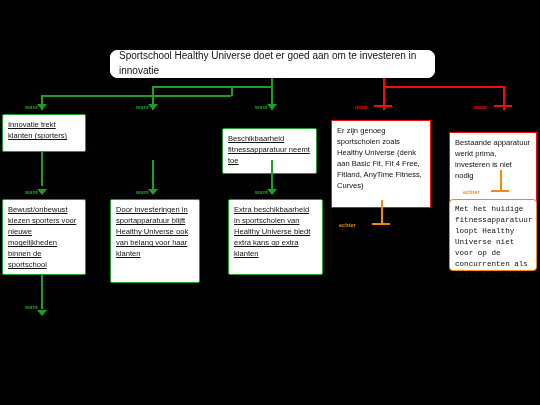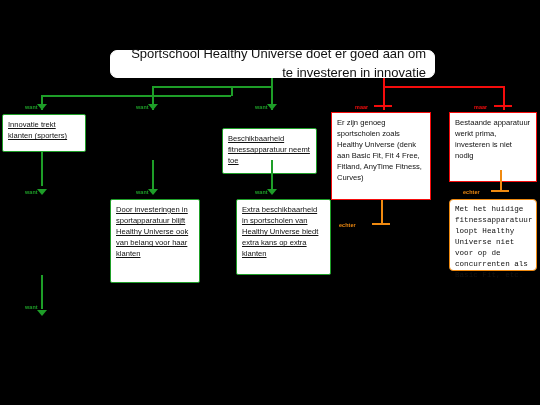--- a/index.html
+++ b/index.html
@@ -5,24 +5,24 @@
   html,body{margin:0;padding:0;background:#000;}
   body{width:540px;height:405px;overflow:hidden;
        font-family:"Liberation Sans","DejaVu Sans",sans-serif;}
   #stage{position:relative;width:540px;height:405px;background:#000;}
 
   
   .box{position:absolute;background:#ffffff;color:#111;
        font-size:7.6px;line-height:1.46;padding:4px 5px;
        box-sizing:border-box;}
   .box.pro{border:1.6px solid #1e9e28;border-radius:2px;text-decoration:underline;}
-  .box.con{border:1.8px solid #f50c0c;border-radius:0;}
+  .box.con{border:1.8px solid #f50c0c;border-radius:0;margin-top:8px;}
   .box.rebut{border:1.8px solid #f08a10;border-radius:4px;font-family:Liberation Mono, monospace;}
   .box.root{border:1.3px solid #ffffff;border-radius:7px;
-            font-size:13px;text-align:right;padding:6px 8px;}
+            font-size:10px;text-align:left;padding:6px 8px;}
 
   
   .ln{position:absolute;}
   .v-g{background:#1e9e28;width:2px;}
   .h-g{background:#1e9e28;height:2px;}
   .v-r{background:#f50c0c;width:2px;}
   .h-r{background:#f50c0c;height:2px;}
   .v-o{background:#f08a10;width:2px;}
 
   
@@ -70,20 +70,23 @@
   <div class="ah ah-g" style="left:37px;top:104px;"></div>
 
   <div class="box pro" style="left:2px;top:114px;width:84px;height:38px;">
     <span>Innovatie trekt klanten (sporters)</span>
   </div>
 
   <div class="ln v-g" style="left:41px;top:152px;height:34px;"></div>
   <div class="elabel lbl-g" style="left:25px;top:189px;">want</div>
   <div class="ah ah-g" style="left:37px;top:189px;"></div>
 
+  <div class="box pro" style="left:2px;top:199px;width:84px;height:76px;">
+    <span>Bewust/onbewust kiezen sporters voor nieuwe mogelijkheden binnen de sportschool</span>
+  </div>
 
   <div class="ln v-g" style="left:41px;top:275px;height:34px;"></div>
   <div class="elabel lbl-g" style="left:25px;top:304px;">want</div>
   <div class="ah ah-g" style="left:37px;top:310px;"></div>
 
 
   <div class="elabel lbl-g" style="left:136px;top:104px;">want</div>
   <div class="ah ah-g" style="left:148px;top:104px;"></div>
 
 
@@ -99,40 +102,40 @@
   <div class="ah ah-g" style="left:267px;top:104px;"></div>
 
   <div class="box pro" style="left:222px;top:128px;width:95px;height:46px;">
     <span>Beschikbaarheid fitnessapparatuur neemt toe</span>
   </div>
 
   <div class="ln v-g" style="left:271px;top:160px;height:29px;"></div>
   <div class="elabel lbl-g" style="left:255px;top:189px;">want</div>
   <div class="ah ah-g" style="left:267px;top:189px;"></div>
 
-  <div class="box pro" style="left:236px;top:199px;width:95px;height:76px;">
+  <div class="box pro" style="left:228px;top:199px;width:95px;height:76px;">
     <span>Extra beschikbaarheid in sportscholen van Healthy Universe biedt extra kans op extra klanten</span>
   </div>
 
   <div class="elabel lbl-r" style="left:355px;top:104px;">maar</div>
   <div class="tbar tbar-r" style="left:374px;top:105px;width:18px;"></div>
 
   <div class="box con" style="left:331px;top:112px;width:100px;height:88px;">
     <span>Er zijn genoeg sportscholen zoals Healthy Universe (denk aan Basic Fit, Fit 4 Free, Fitland, AnyTime Fitness, Curves)</span>
   </div>
 
   <div class="ln v-o" style="left:381px;top:200px;height:23px;"></div>
   <div class="elabel lbl-o" style="left:339px;top:222px;">echter</div>
   <div class="tbar tbar-o" style="left:372px;top:223px;width:18px;"></div>
 
 
   <div class="elabel lbl-r" style="left:474px;top:104px;">maar</div>
   <div class="tbar tbar-r" style="left:494px;top:105px;width:18px;"></div>
 
-  <div class="box con" style="left:449px;top:112px;width:88px;height:70px;">
+  <div class="box con" style="left:449px;top:124px;width:88px;height:70px;">
     <span>Bestaande apparatuur werkt prima, investeren is niet nodig</span>
   </div>
 
   <div class="ln v-o" style="left:500px;top:170px;height:20px;"></div>
   <div class="elabel lbl-o" style="left:463px;top:189px;">echter</div>
   <div class="tbar tbar-o" style="left:491px;top:190px;width:18px;"></div>
 
   <div class="box rebut" style="left:449px;top:199px;width:88px;height:72px;">
     <span>Met het huidige fitnessapparatuur loopt Healthy Universe niet voor op de concurrenten als Basic Fit, etc.</span>
   </div>

